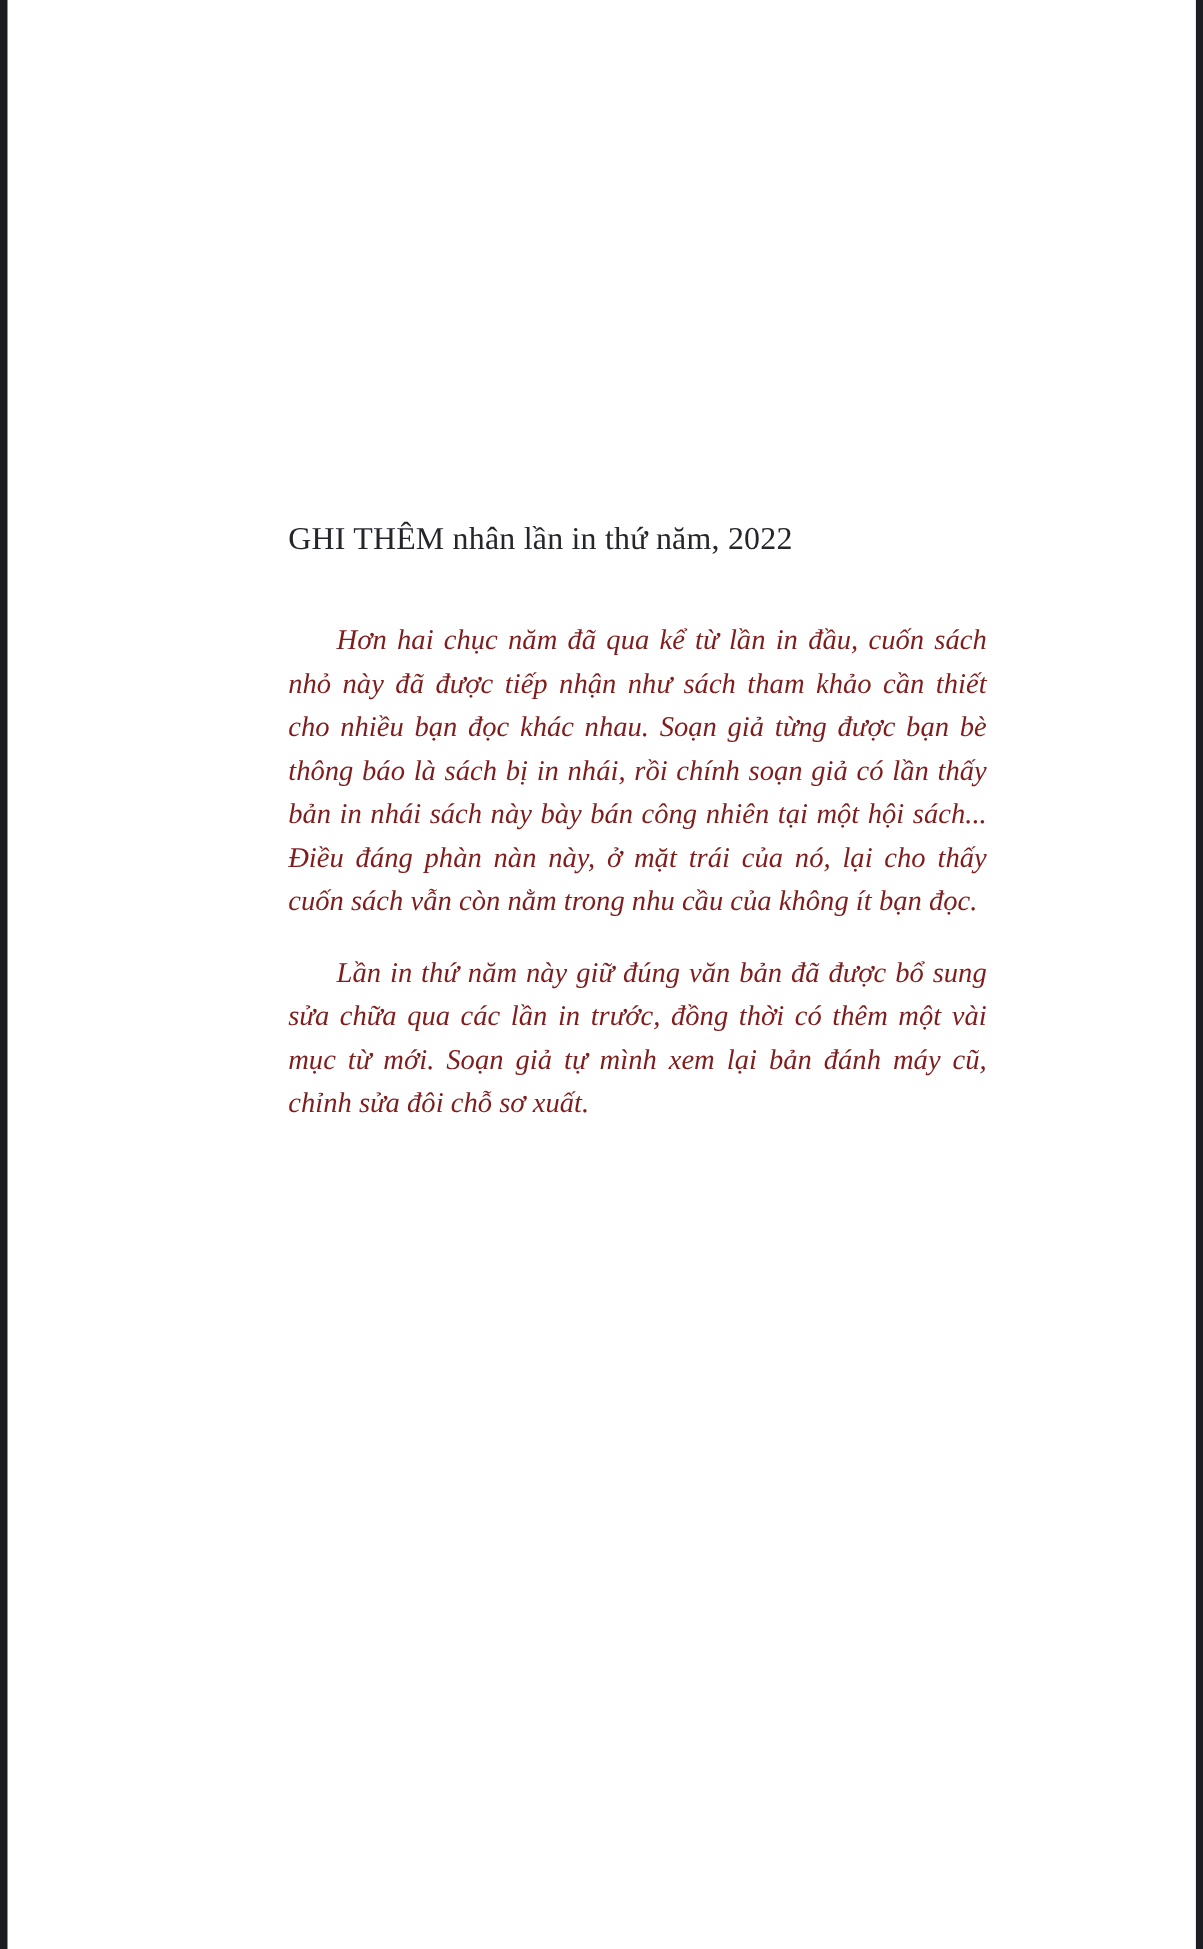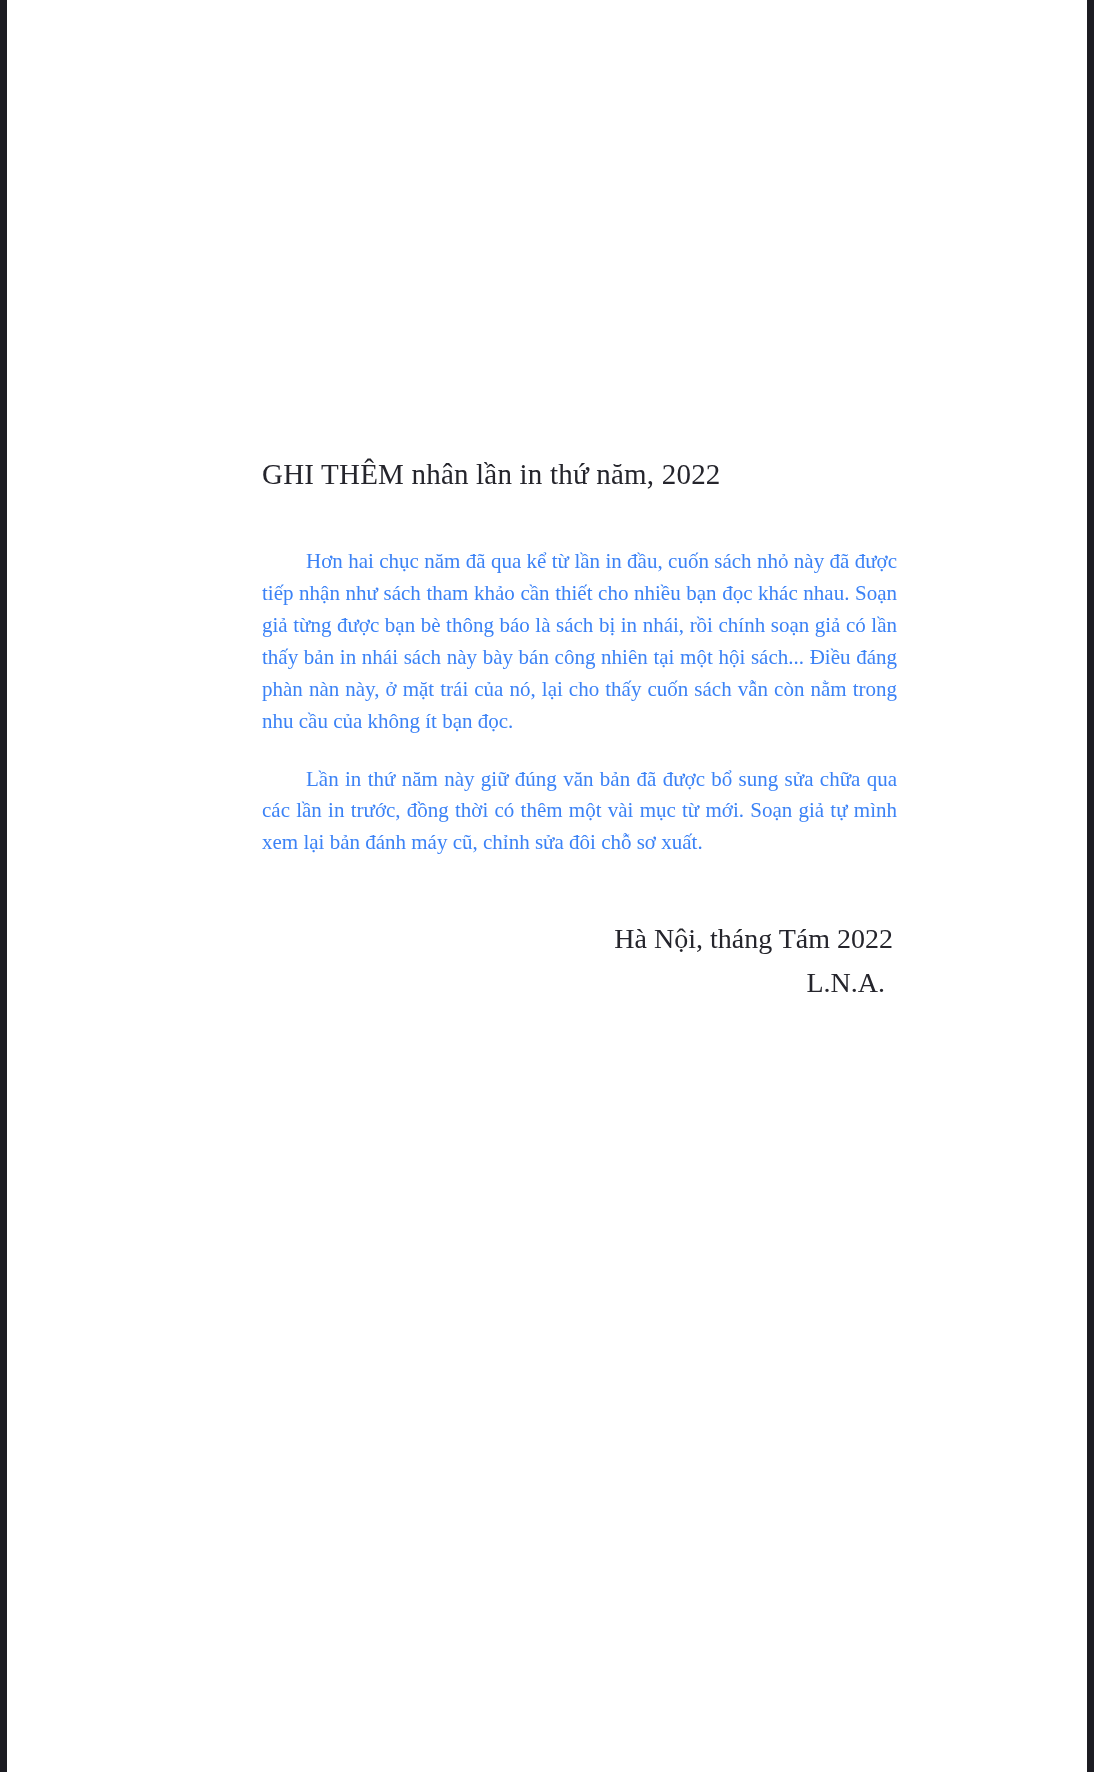--- a/index.html
+++ b/index.html
@@ -41,32 +41,33 @@
     right: 190px;
     top: 455px;
   }
 
   .note-heading {
     font-size: 29px;
     line-height: 1.35;
     letter-spacing: 0.2px;
     font-weight: 400;
     font-style: normal;
-    margin: 0 0 52px 0;
+    margin: 16px 0 52px 0;
     color: #25252c;
   }
 
   .para {
-    font-size: 21px;
+    font-style: italic;
+    font-size: 26px;
     line-height: 1.52;
     text-align: justify;
     text-justify: inter-word;
     margin: 0 0 26px 0;
     text-indent: 44px;
-    color: #3b82f6;
+    color: #7f1d1d;
   }
   .para:last-of-type { margin-bottom: 4px; }
 
   .signature-block {
     margin-top: 58px;
     text-align: right;
     font-style: normal;
     font-size: 28px;
     line-height: 1.55;
     color: #25252c;
@@ -88,19 +89,15 @@
 
 <div class="page">
   <div class="content">
 
     <h1 class="note-heading">GHI THÊM nhân lần in thứ năm, 2022</h1>
 
     <p class="para">Hơn hai chục năm đã qua kể từ lần in đầu, cuốn sách nhỏ này đã được tiếp nhận như sách tham khảo cần thiết cho nhiều bạn đọc khác nhau. Soạn giả từng được bạn bè thông báo là sách bị in nhái, rồi chính soạn giả có lần thấy bản in nhái sách này bày bán công nhiên tại một hội sách... Điều đáng phàn nàn này, ở mặt trái của nó, lại cho thấy cuốn sách vẫn còn nằm trong nhu cầu của không ít bạn đọc.</p>
 
     <p class="para">Lần in thứ năm này giữ đúng văn bản đã được bổ sung sửa chữa qua các lần in trước, đồng thời có thêm một vài mục từ mới. Soạn giả tự mình xem lại bản đánh máy cũ, chỉnh sửa đôi chỗ sơ xuất.</p>
 
-    <div class="signature-block">
-      <span class="signature-place">Hà Nội, tháng Tám 2022</span>
-      <span class="signature-name">L.N.A.</span>
-    </div>
 
   </div>
 </div>
 
 </body></html>

